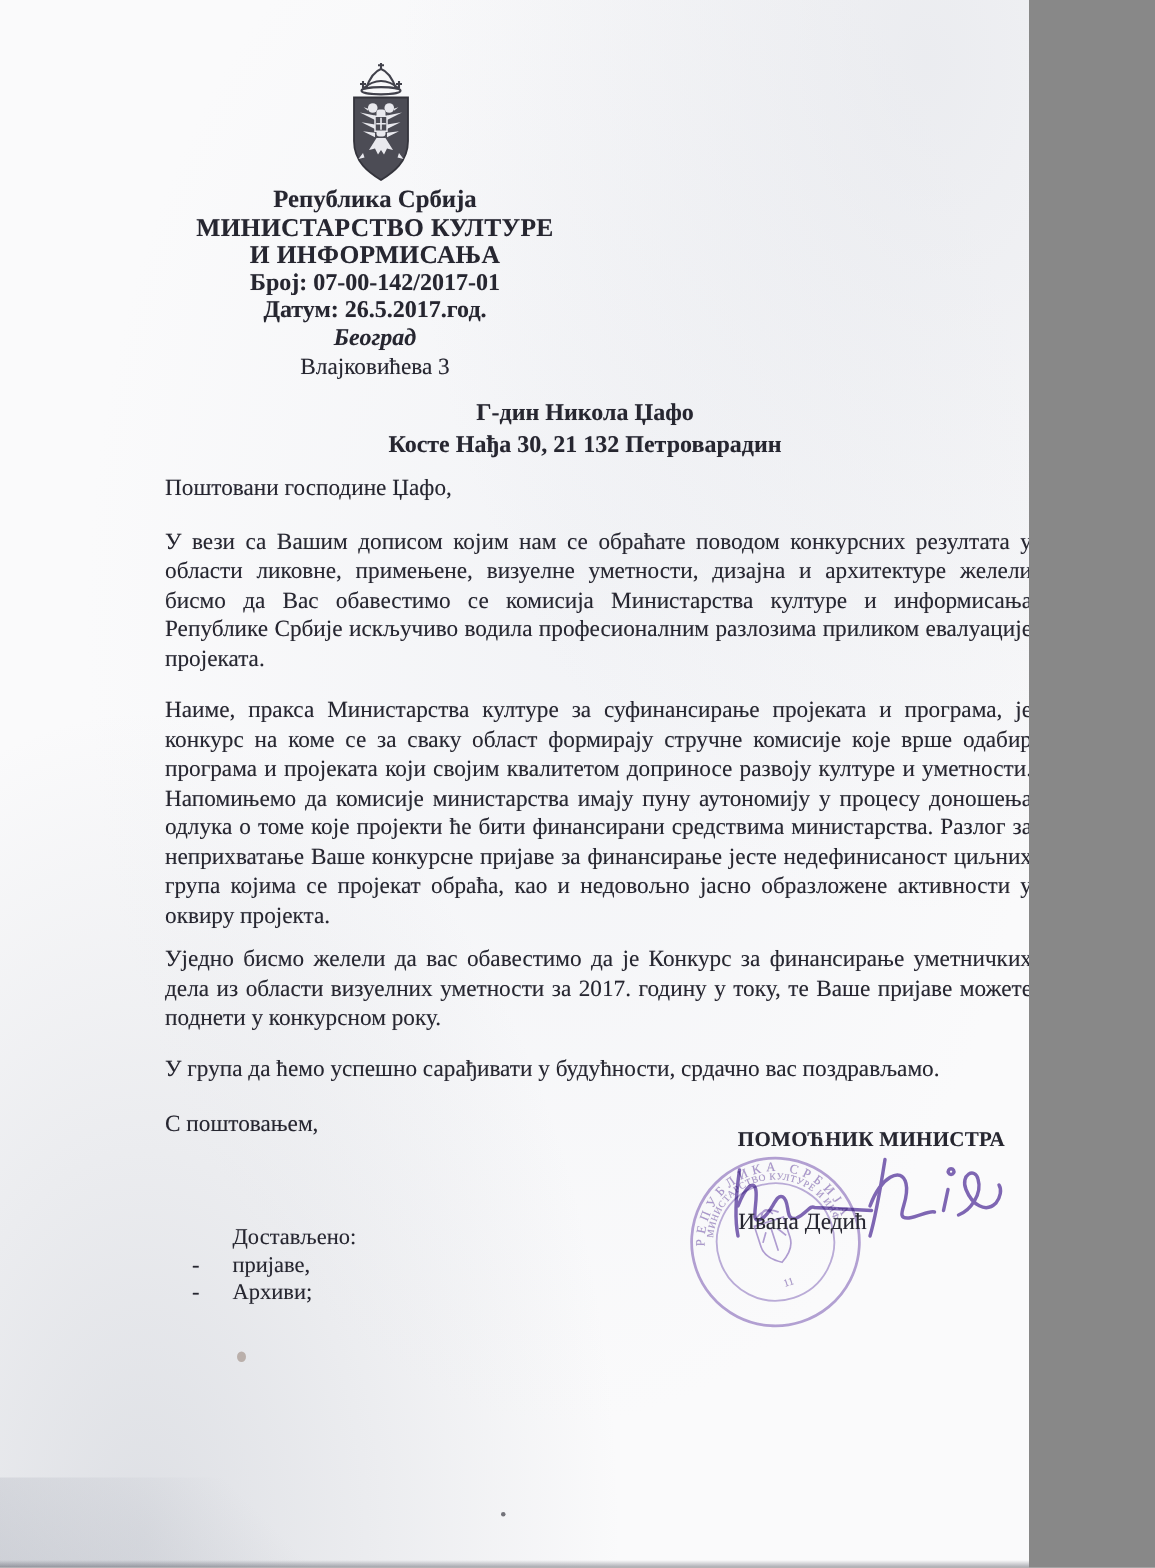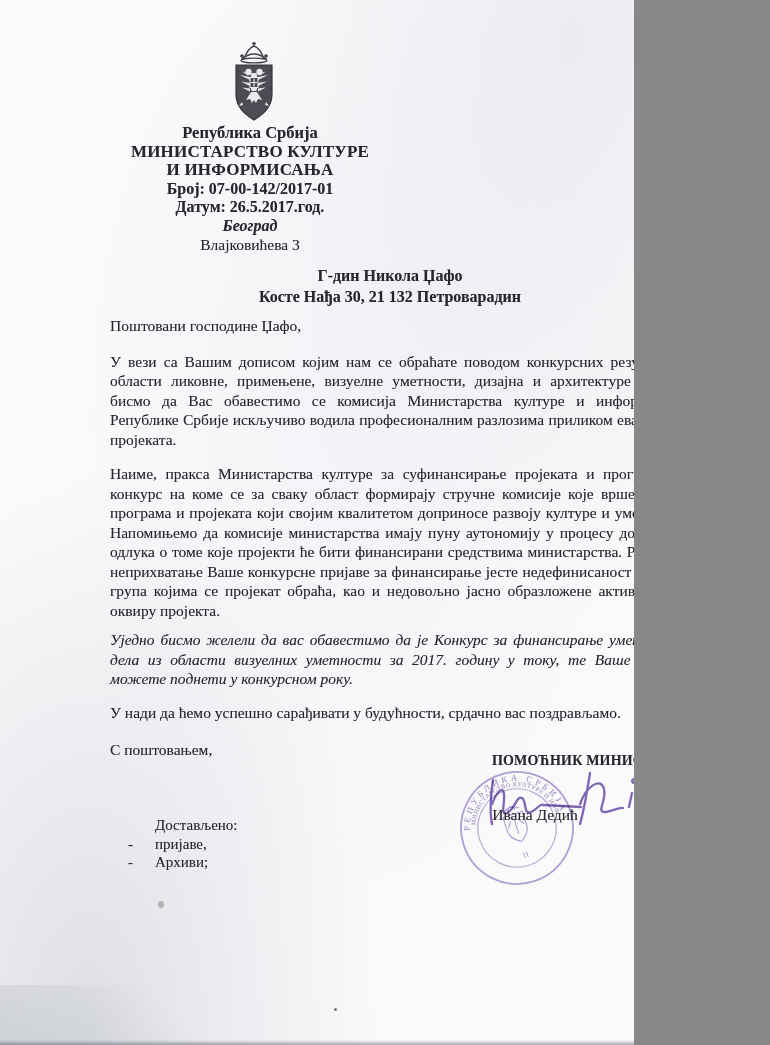--- a/index.html
+++ b/index.html
@@ -1,17 +1,17 @@
 <!DOCTYPE html>
 <html><head>
 <meta charset="utf-8">
 <style>
   html,body{margin:0;padding:0;background:#888;}
   .page{
-    position:relative;width:634px;height:1045px;overflow:hidden;
+    position:relative;width:686px;height:1045px;overflow:hidden;
     font-family:"Liberation Serif","DejaVu Serif",serif;color:#262630;
     background:
       radial-gradient(ellipse at 14% 98%, rgba(176,181,192,0.38), rgba(176,181,192,0) 38%),
       radial-gradient(ellipse at 90% 4%, rgba(200,204,214,0.30), rgba(200,204,214,0) 40%),
       radial-gradient(ellipse at 55% 40%, rgba(235,237,242,0.5), rgba(235,237,242,0) 60%),
       #fafafb;
   }
   .page *{text-shadow:0 0 0.5px rgba(45,45,60,0.35);}
   .bottom-edge{position:absolute;left:0;bottom:0;width:100%;height:5px;
     background:linear-gradient(to top, rgba(70,72,84,0.45), rgba(70,72,84,0));}
@@ -30,21 +30,21 @@
   
   .recipient{position:absolute;left:190px;top:266px;width:400px;text-align:center;
     font-weight:bold;font-size:16px;line-height:20.5px;}
 
   
   .body-col{position:absolute;left:110px;top:316px;width:578px;font-size:15.5px;line-height:19.5px;}
   .body-col p{margin:0;text-align:justify;}
   .body-col p.greeting{margin-bottom:16px;text-align:left;}
   .p1{margin-bottom:15px !important;}
   .p2{margin-bottom:10px !important;}
-  .p3{margin-bottom:14px !important;font-style:italic;}
+  .p3{margin-bottom:14px !important;}
   .p4{margin-bottom:18px !important;text-align:left !important;}
   .closing{text-align:left !important;}
 
   
   .sig-title{position:absolute;left:420px;top:753px;width:250px;text-align:right;
     font-weight:bold;font-size:14px;letter-spacing:0.2px;z-index:2;}
   .stamp{position:absolute;left:456px;top:767px;width:122px;height:122px;z-index:1;
     opacity:0.85;mix-blend-mode:multiply;}
   .signature{position:absolute;left:482px;top:764px;width:188px;height:78px;z-index:3;
     mix-blend-mode:multiply;}
@@ -112,21 +112,21 @@
   <div class="recipient">
     <div>Г-дин Никола Џафо</div>
     <div>Косте Нађа 30, 21 132 Петроварадин</div>
   </div>
 
   <div class="body-col">
     <p class="greeting">Поштовани господине Џафо,</p>
     <p class="p1">У вези са Вашим дописом којим нам се обраћате поводом конкурсних резултата у области ликовне, примењене, визуелне уметности, дизајна и архитектуре желели бисмо да Вас обавестимо се комисија Министарства културе и информисања Републике Србије искључиво водила професионалним разлозима приликом евалуације пројеката.</p>
     <p class="p2">Наиме, пракса Министарства културе за суфинансирање пројеката и програма, је конкурс на коме се за сваку област формирају стручне комисије које врше одабир програма и пројеката који својим квалитетом доприносе развоју културе и уметности. Напомињемо да комисије министарства имају пуну аутономију у процесу доношења одлука о томе које пројекти ће бити финансирани средствима министарства. Разлог за неприхватање Ваше конкурсне пријаве за финансирање јесте недефинисаност циљних група којима се пројекат обраћа, као и недовољно јасно образложене активности у оквиру пројекта.</p>
     <p class="p3">Уједно бисмо желели да вас обавестимо да је Конкурс за финансирање уметничких дела из области визуелних уметности за 2017. годину у току, те Ваше пријаве можете поднети у конкурсном року.</p>
-    <p class="p4">У нади да ћемо успешно сарађивати у будућности, срдачно вас поздрављамо.</p>
+    <p class="p4">У група да ћемо успешно сарађивати у будућности, срдачно вас поздрављамо.</p>
     <p class="closing">С поштовањем,</p>
   </div>
 
   <div class="sig-title">ПОМОЋНИК МИНИСТРА</div>
 
   <svg class="stamp" viewBox="0 0 120 120">
     <g transform="rotate(-18 60 60)" stroke="#9277c2" fill="none">
       <circle cx="60" cy="60" r="55" stroke-width="1.8" opacity="0.8"></circle>
       <circle cx="60" cy="60" r="38.5" stroke-width="1.2" opacity="0.7"></circle>
       <defs>

